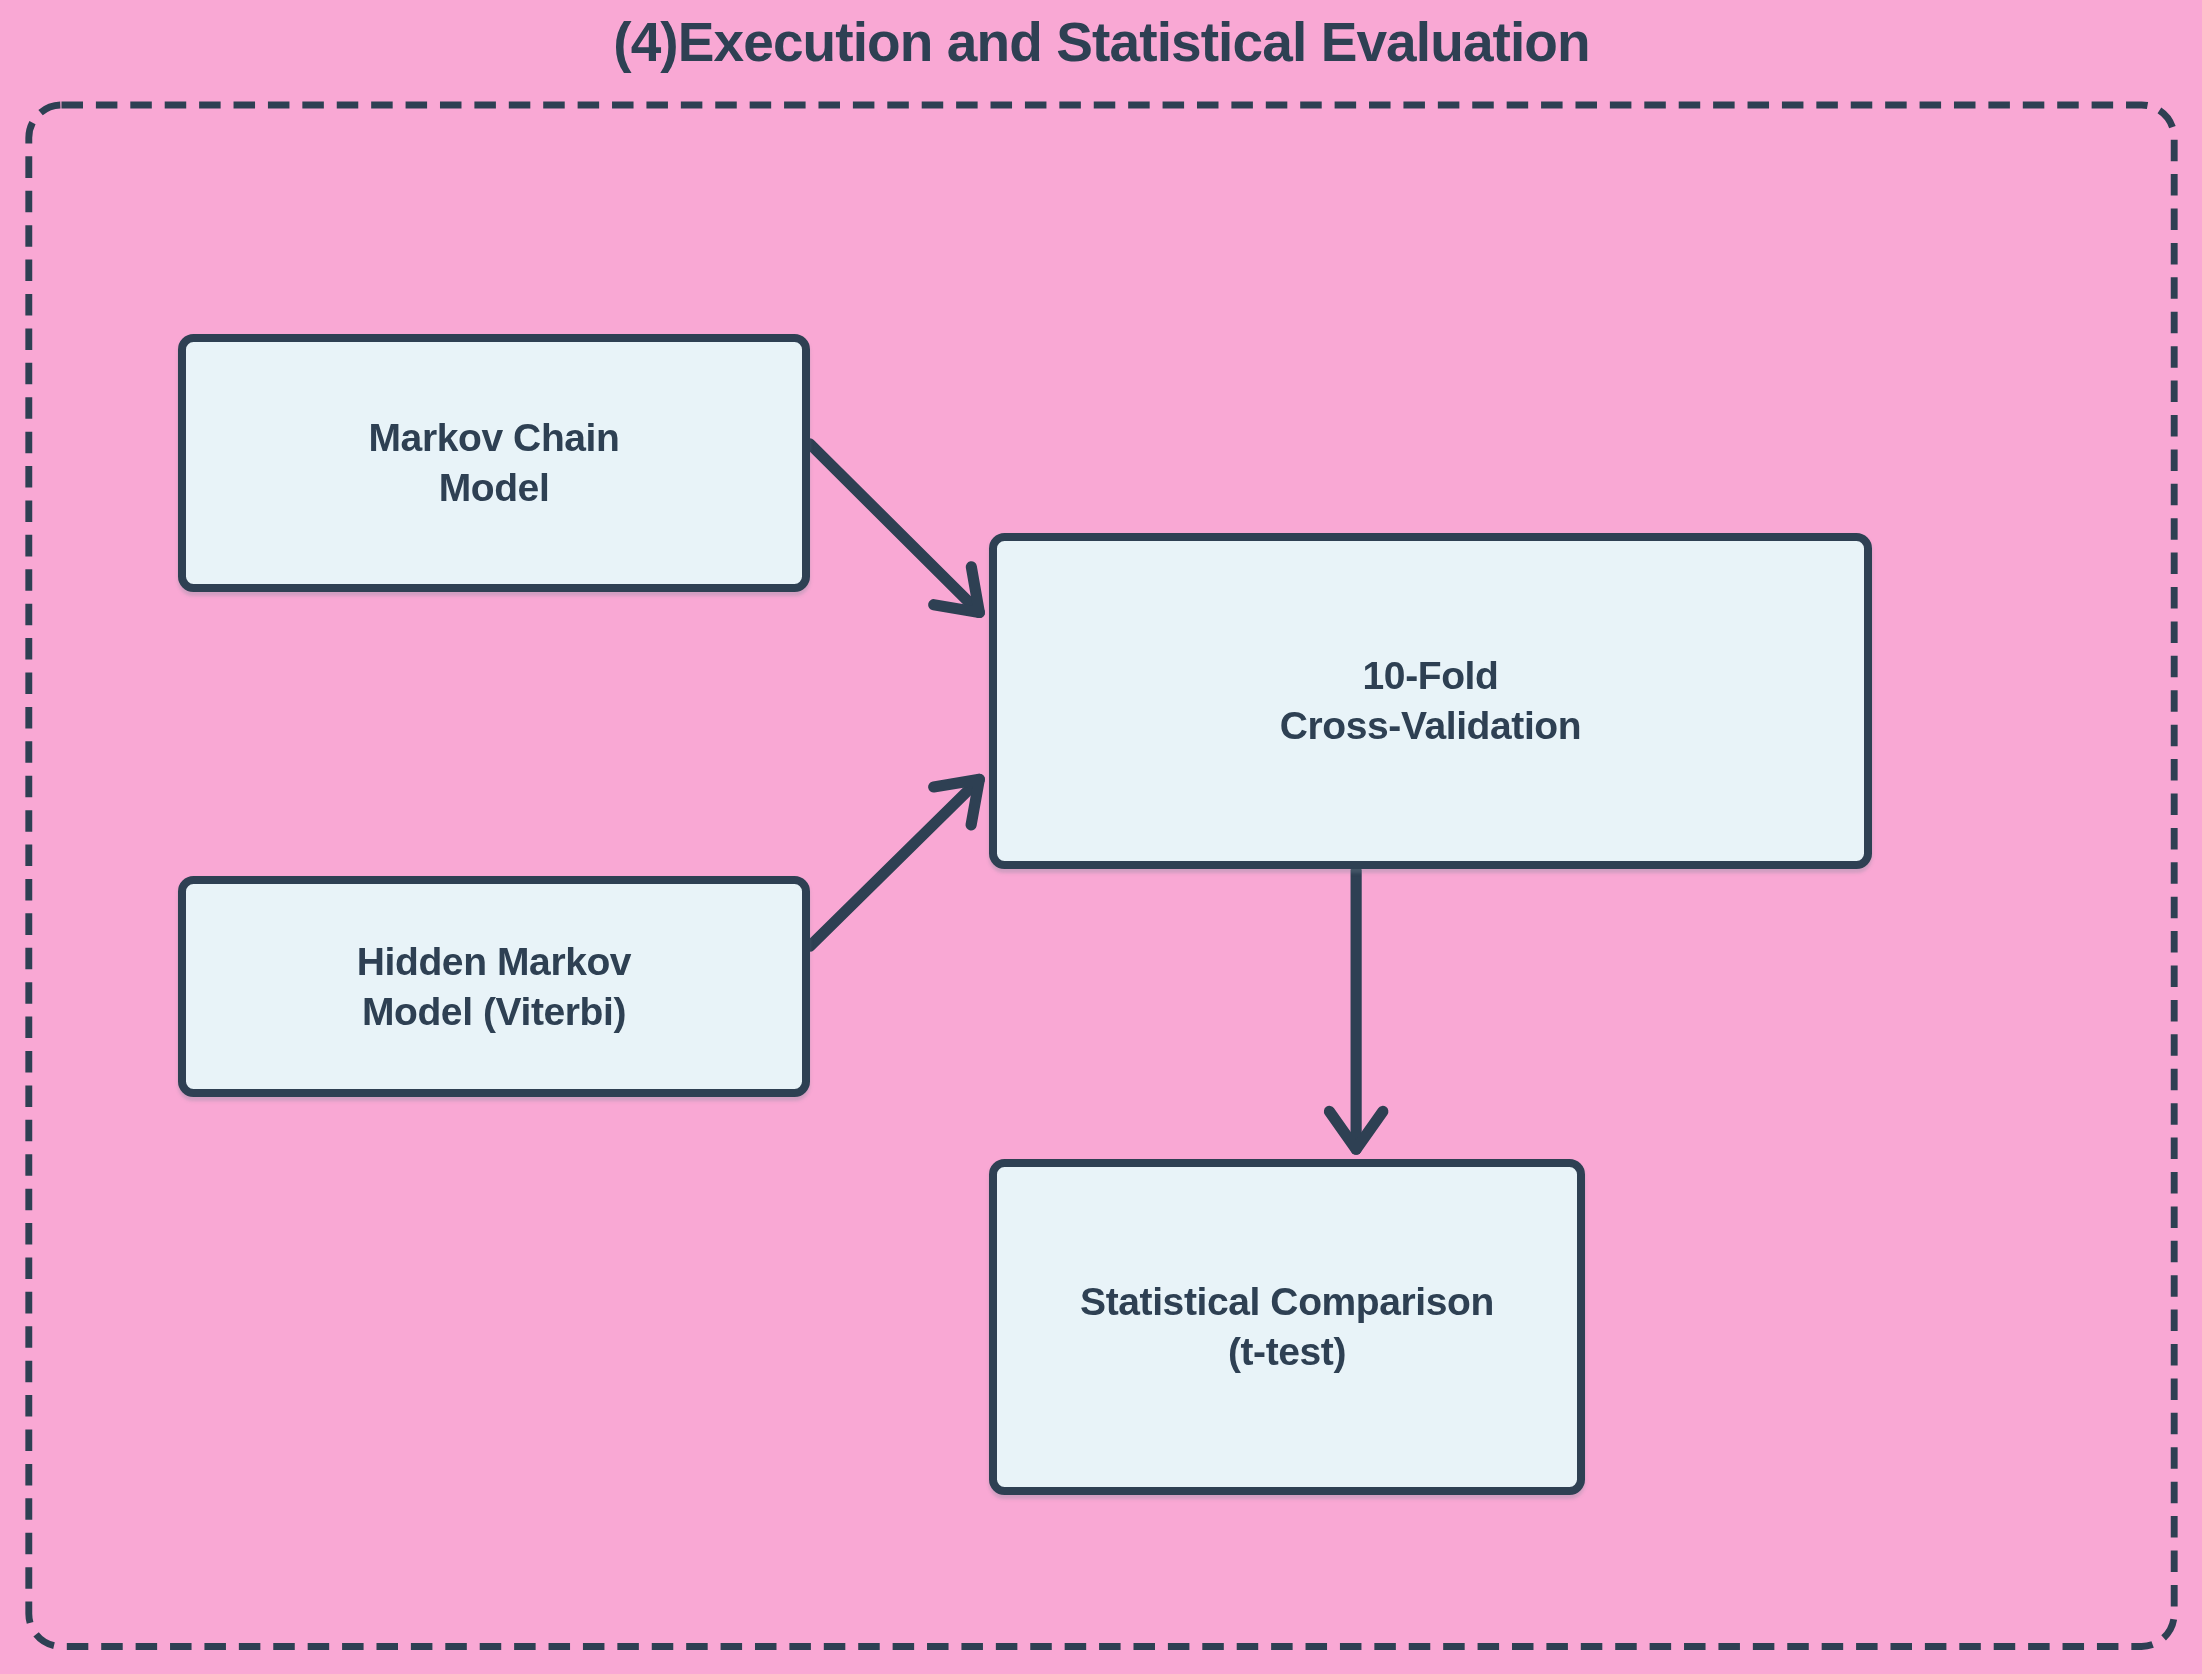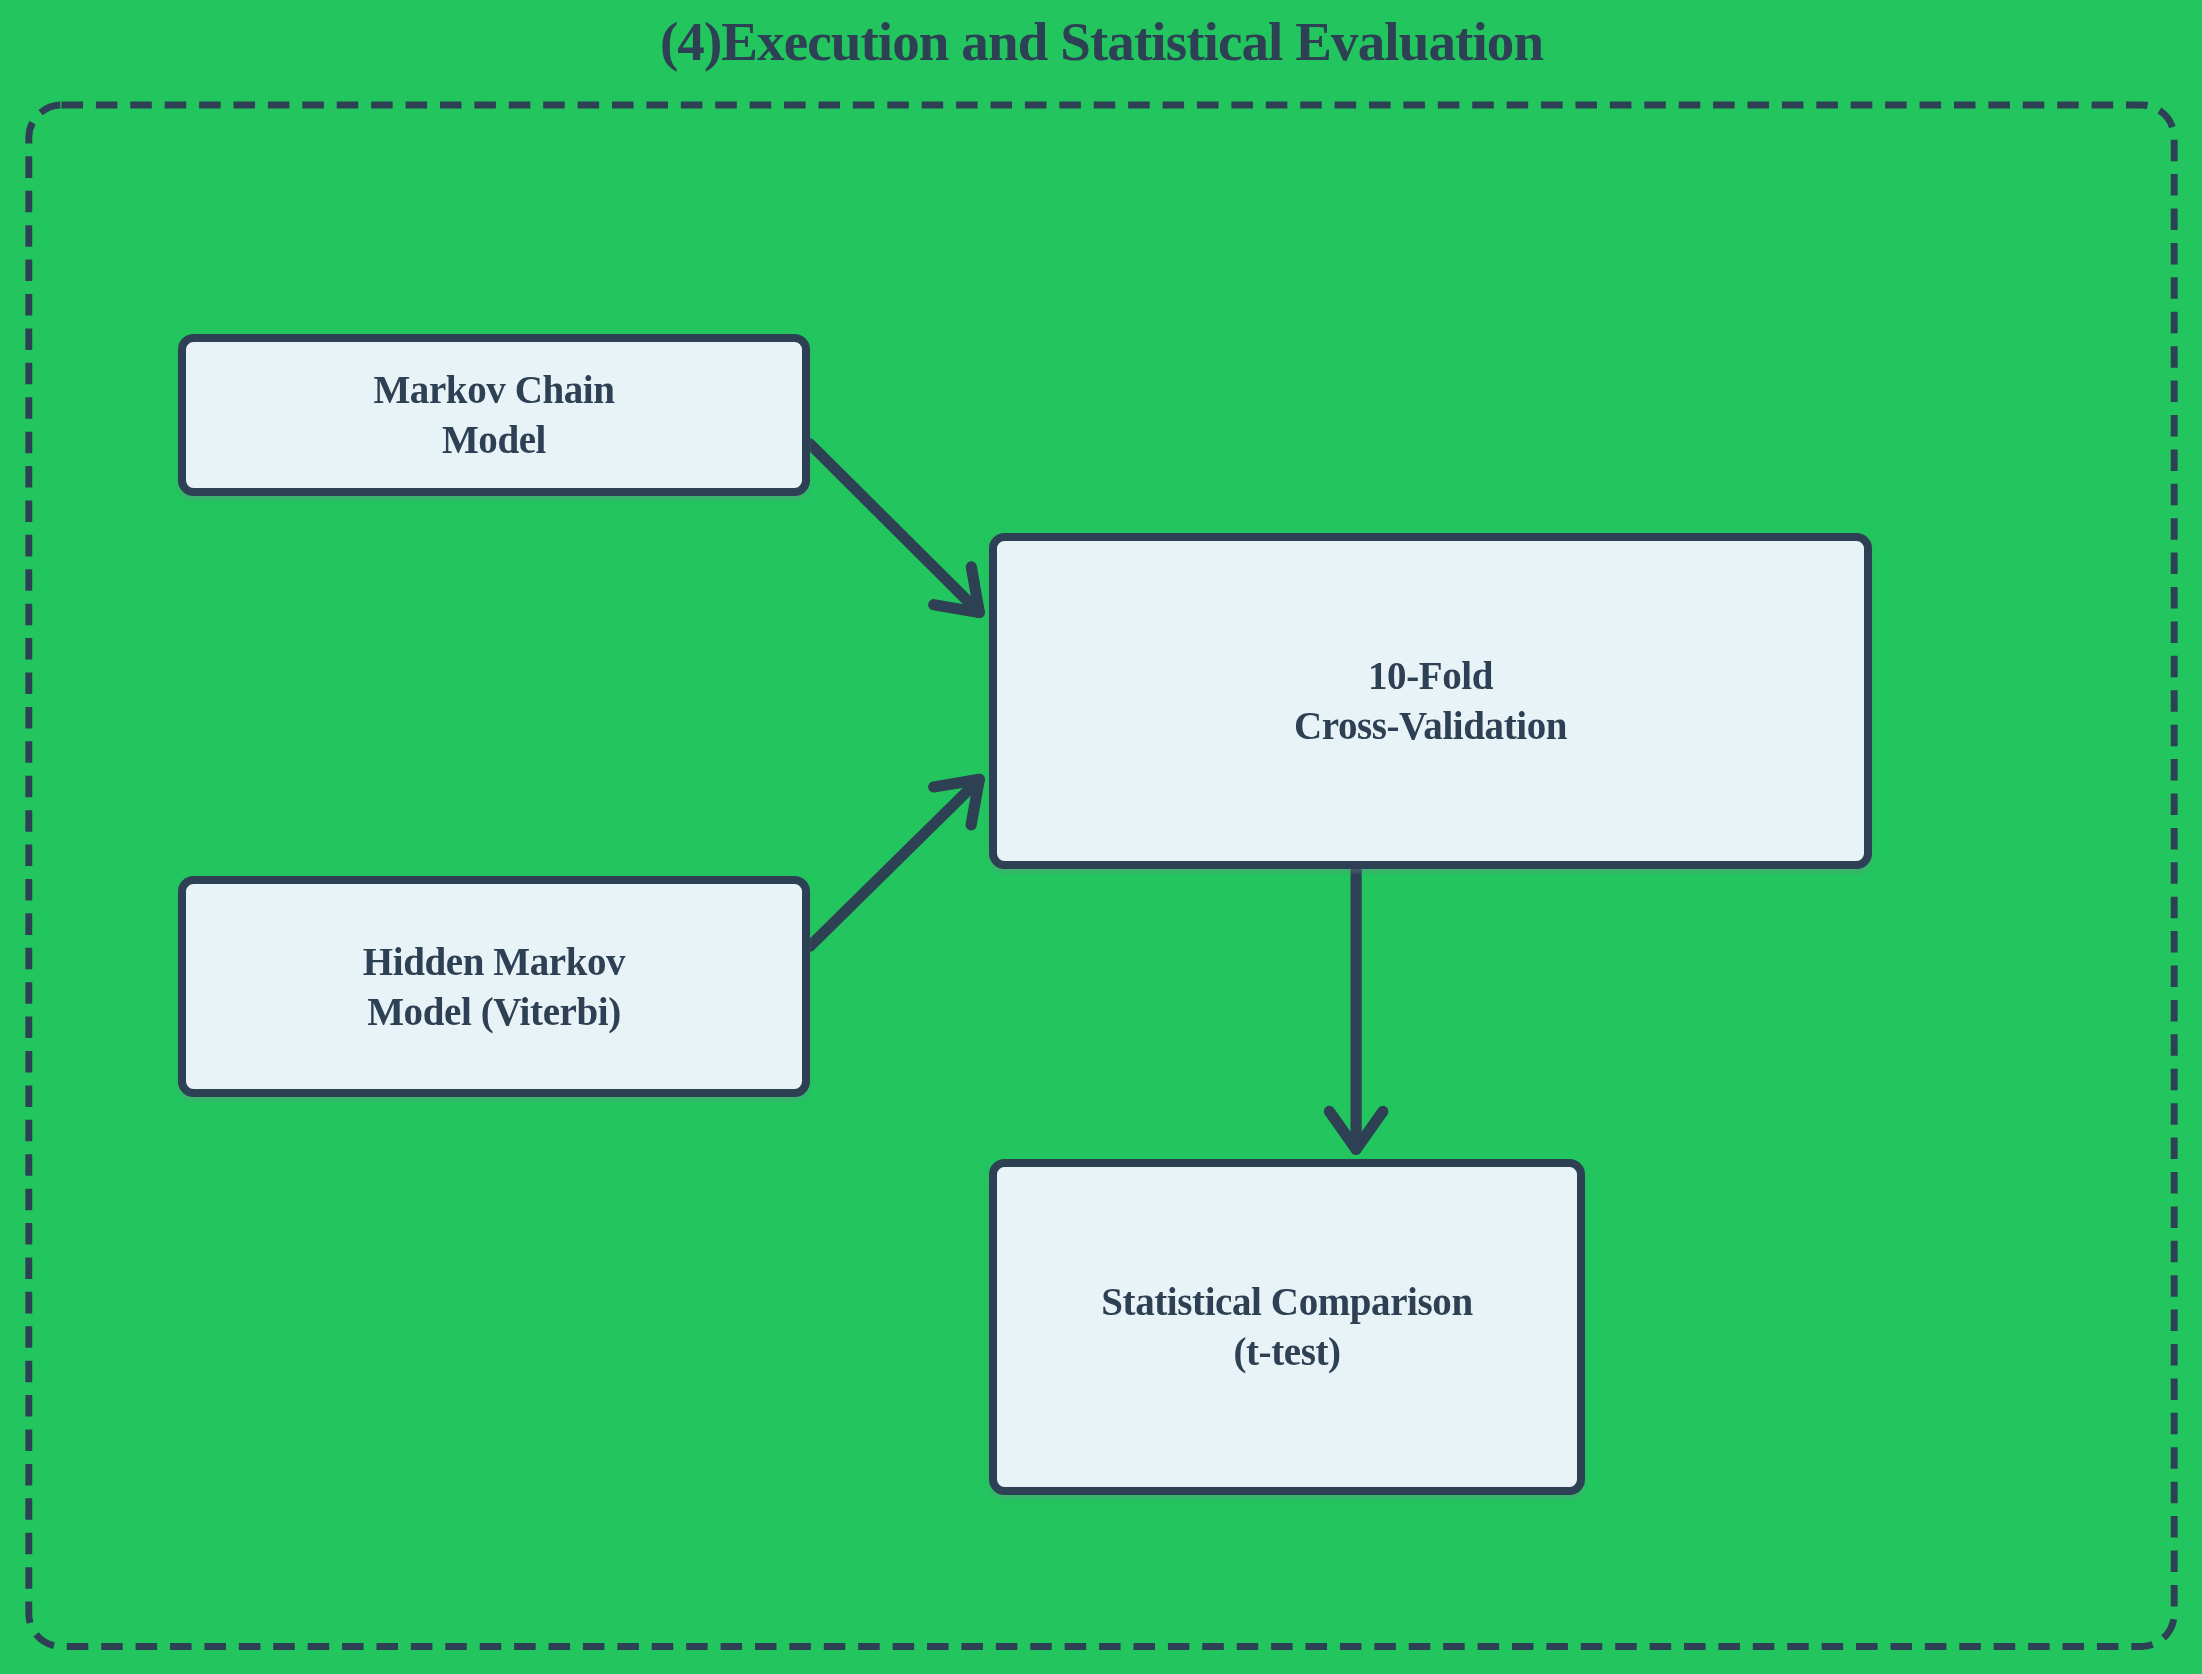--- a/index.html
+++ b/index.html
@@ -4,22 +4,22 @@
 <style>
   html, body {
     margin: 0;
     padding: 0;
     background: #ffffff;
   }
   .canvas {
     position: relative;
     width: 2203px;
     height: 1674px;
-    background: #22c55e;
-    font-family: Liberation Serif, serif;
+    background: #f9a8d4;
+    font-family: Liberation Sans, sans-serif;
     overflow: hidden;
   }
   .diagram-title {
     position: absolute;
     top: 10.3px;
     left: 0;
     width: 2203px;
     text-align: center;
     font-size: 55px;
     font-weight: bold;
@@ -46,21 +46,21 @@
     justify-content: center;
     text-align: center;
     font-size: 39px;
     font-weight: bold;
     line-height: 1.28;
     letter-spacing: -0.4px;
     color: #2e4053;
     white-space: pre-line;
     box-shadow: 0 3.4px 3.4px rgba(120, 135, 150, 0.30);
   }
-  .node-markov     { left: 178px;  top: 334px;  width: 632px; height: 162px; }
+  .node-markov     { left: 178px;  top: 334px;  width: 632px; height: 258px; }
   .node-hmm        { left: 178px;  top: 846px;  width: 632px; height: 221px; margin-top: 30px; }
   .node-crossval   { left: 989px; top: 533px;  width: 883px; height: 336px; }
   .node-stat       { left: 989px; top: 1159px; width: 596px; height: 336px; }
 </style>
 </head>
 <body>
 
 <div class="canvas">
 
   <div class="diagram-title">(4)Execution and Statistical Evaluation</div>

